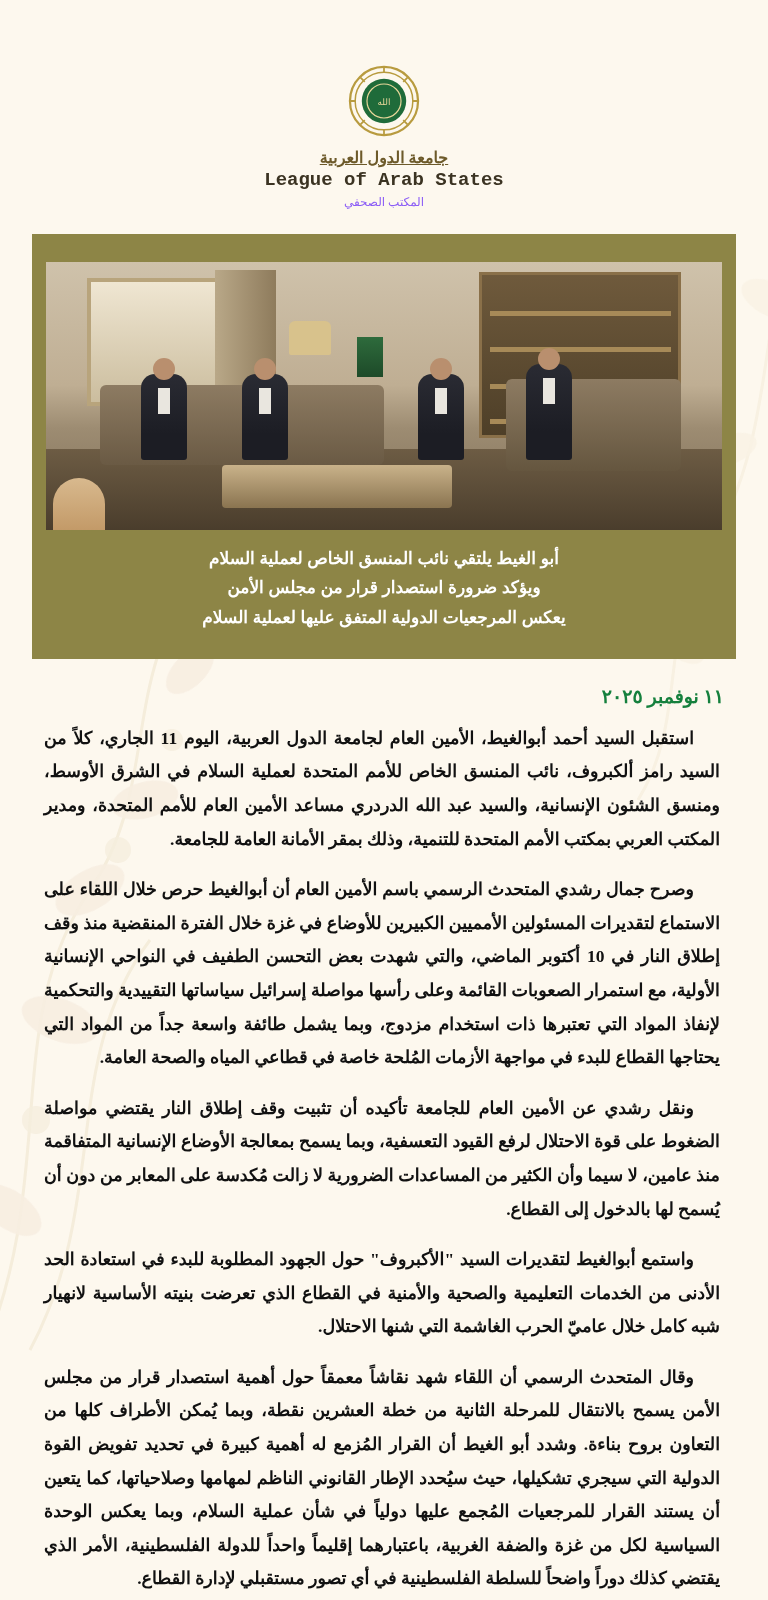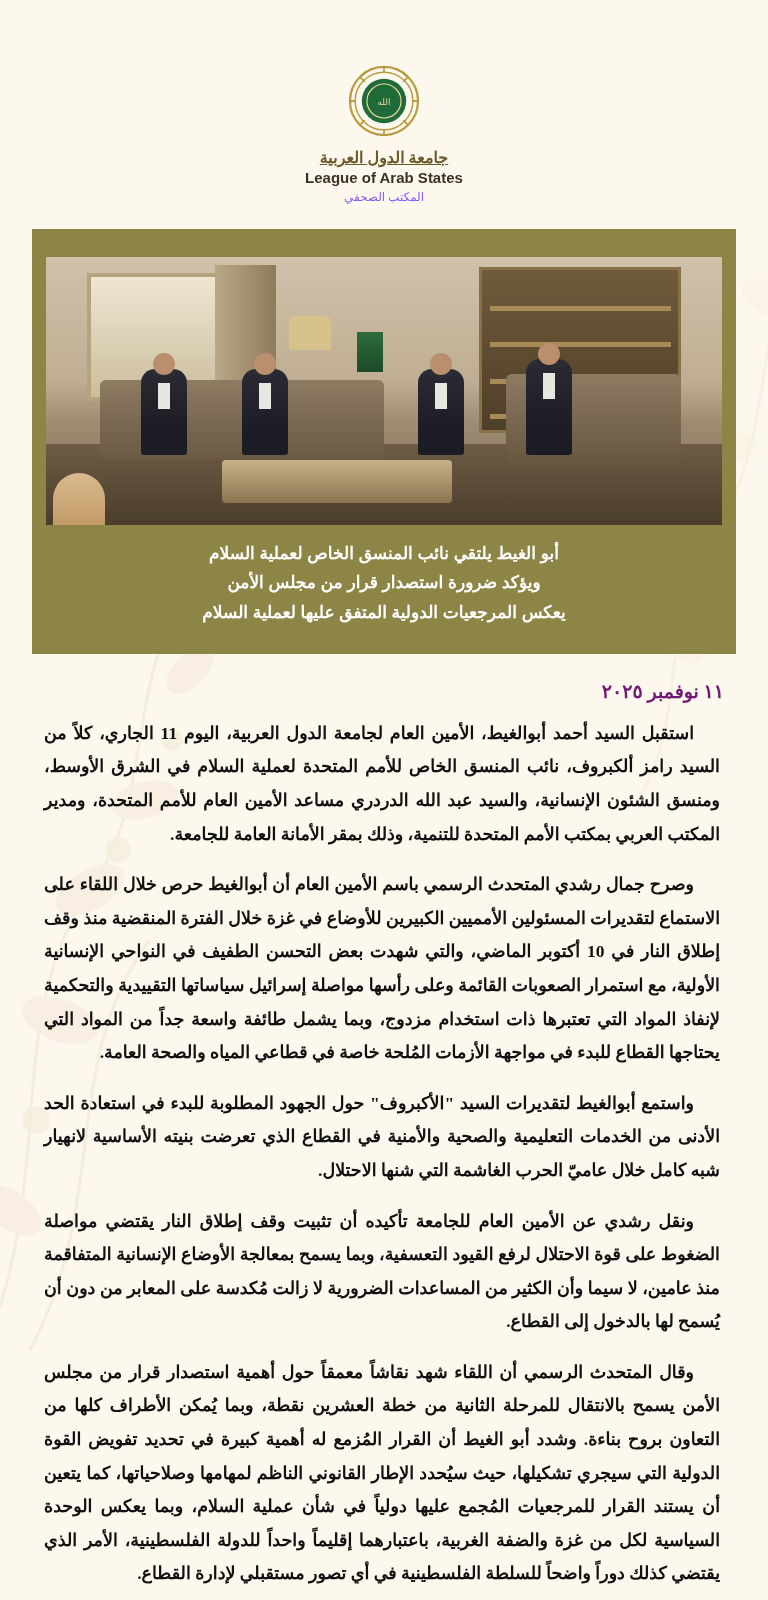--- a/index.html
+++ b/index.html
@@ -58,24 +58,24 @@
   .org-ar {
     margin-top: 10px;
     font-size: 16px;
     font-weight: bold;
     color: #6d5a2a;
     letter-spacing: 1px;
     line-height: 1.3;
     text-decoration: underline;
   }
   .org-en {
-    font-size: 15px;
+    font-size: 19px;
     font-weight: bold;
     color: #3b3322;
-    font-family: Liberation Sans, sans-serif;
+    font-family: Liberation Mono, monospace;
     line-height: 1.25;
   }
   .org-sub {
     font-size: 12px;
     color: #8b5cf6;
     margin-top: 2px;
     letter-spacing: 0.5px;
   }
 
   
@@ -190,21 +190,21 @@
     line-height: 1.75;
   }
   .caption div { white-space: nowrap; }
 
   
   .date {
     margin: 26px 44px 0 44px;
     text-align: right;
     font-weight: bold;
     font-size: 19px;
-    color: #701a75;
+    color: #15803d;
     letter-spacing: 1px;
   }
   .article {
     margin: 14px 44px 0 44px;
     color: #111;
   }
   .article p {
     margin: 0 4px 17px 0;
     text-align: justify;
     text-align-last: right;
@@ -323,22 +323,22 @@
         <div>ويؤكد ضرورة استصدار قرار من مجلس الأمن</div>
         <div>يعكس المرجعيات الدولية المتفق عليها لعملية السلام</div>
       </div>
     </div>
 
     <div class="date">١١ نوفمبر ٢٠٢٥</div>
 
     <div class="article">
       <p>استقبل السيد أحمد أبوالغيط، الأمين العام لجامعة الدول العربية، اليوم 11 الجاري، كلاً من السيد رامز ألكبروف، نائب المنسق الخاص للأمم المتحدة لعملية السلام في الشرق الأوسط، ومنسق الشئون الإنسانية، والسيد عبد الله الدردري مساعد الأمين العام للأمم المتحدة، ومدير المكتب العربي بمكتب الأمم المتحدة للتنمية، وذلك بمقر الأمانة العامة للجامعة.</p>
       <p>وصرح جمال رشدي المتحدث الرسمي باسم الأمين العام أن أبوالغيط حرص خلال اللقاء على الاستماع لتقديرات المسئولين الأمميين الكبيرين للأوضاع في غزة خلال الفترة المنقضية منذ وقف إطلاق النار في 10 أكتوبر الماضي، والتي شهدت بعض التحسن الطفيف في النواحي الإنسانية الأولية، مع استمرار الصعوبات القائمة وعلى رأسها مواصلة إسرائيل سياساتها التقييدية والتحكمية لإنفاذ المواد التي تعتبرها ذات استخدام مزدوج، وبما يشمل طائفة واسعة جداً من المواد التي يحتاجها القطاع للبدء في مواجهة الأزمات المُلحة خاصة في قطاعي المياه والصحة العامة.</p>
+      <p>ونقل رشدي عن الأمين العام للجامعة تأكيده أن تثبيت وقف إطلاق النار يقتضي مواصلة الضغوط على قوة الاحتلال لرفع القيود التعسفية، وبما يسمح بمعالجة الأوضاع الإنسانية المتفاقمة منذ عامين، لا سيما وأن الكثير من المساعدات الضرورية لا زالت مُكدسة على المعابر من دون أن يُسمح لها بالدخول إلى القطاع.</p>
       <p>واستمع أبوالغيط لتقديرات السيد "الأكبروف" حول الجهود المطلوبة للبدء في استعادة الحد الأدنى من الخدمات التعليمية والصحية والأمنية في القطاع الذي تعرضت بنيته الأساسية لانهيار شبه كامل خلال عاميّ الحرب الغاشمة التي شنها الاحتلال.</p>
-      <p>ونقل رشدي عن الأمين العام للجامعة تأكيده أن تثبيت وقف إطلاق النار يقتضي مواصلة الضغوط على قوة الاحتلال لرفع القيود التعسفية، وبما يسمح بمعالجة الأوضاع الإنسانية المتفاقمة منذ عامين، لا سيما وأن الكثير من المساعدات الضرورية لا زالت مُكدسة على المعابر من دون أن يُسمح لها بالدخول إلى القطاع.</p>
       <p>وقال المتحدث الرسمي أن اللقاء شهد نقاشاً معمقاً حول أهمية استصدار قرار من مجلس الأمن يسمح بالانتقال للمرحلة الثانية من خطة العشرين نقطة، وبما يُمكن الأطراف كلها من التعاون بروح بناءة. وشدد أبو الغيط أن القرار المُزمع له أهمية كبيرة في تحديد تفويض القوة الدولية التي سيجري تشكيلها، حيث سيُحدد الإطار القانوني الناظم لمهامها وصلاحياتها، كما يتعين أن يستند القرار للمرجعيات المُجمع عليها دولياً في شأن عملية السلام، وبما يعكس الوحدة السياسية لكل من غزة والضفة الغربية، باعتبارهما إقليماً واحداً للدولة الفلسطينية، الأمر الذي يقتضي كذلك دوراً واضحاً للسلطة الفلسطينية في أي تصور مستقبلي لإدارة القطاع.</p>
     </div>
 
     <div class="footer">
       
       
       
       
       
       

